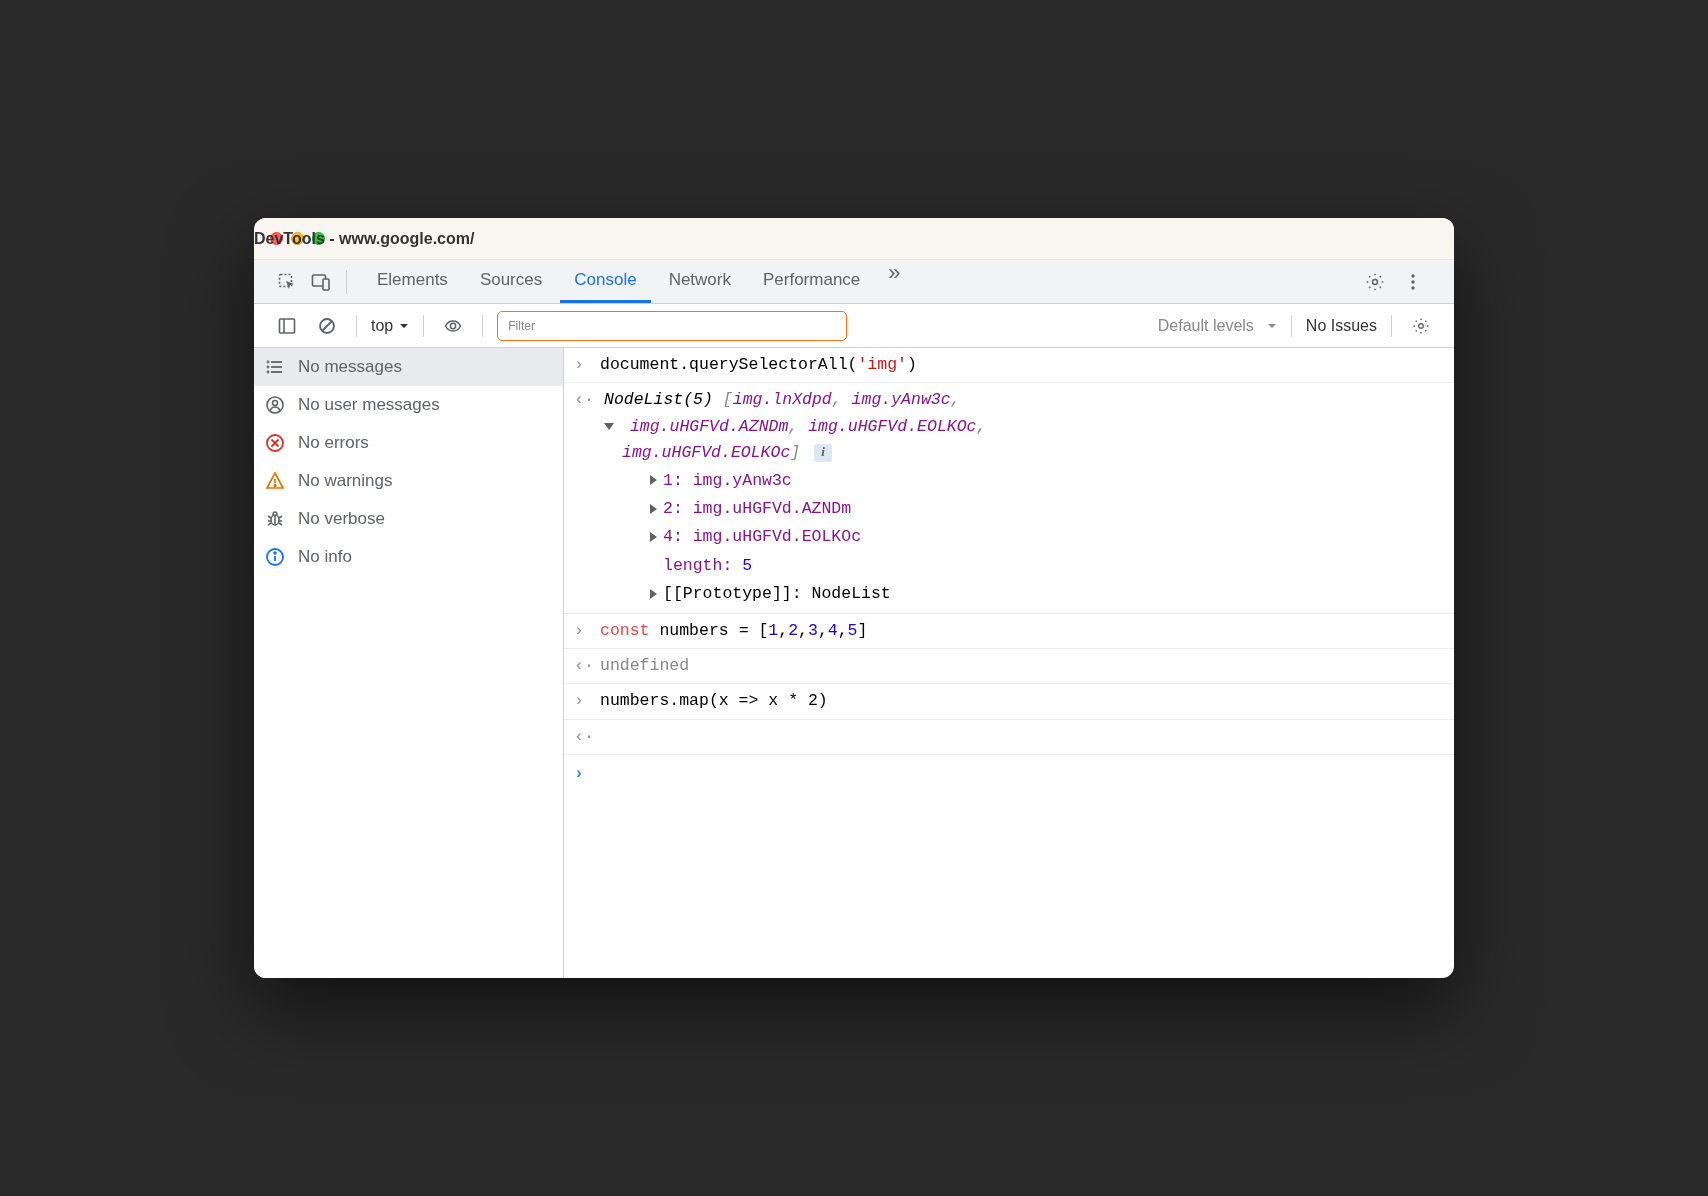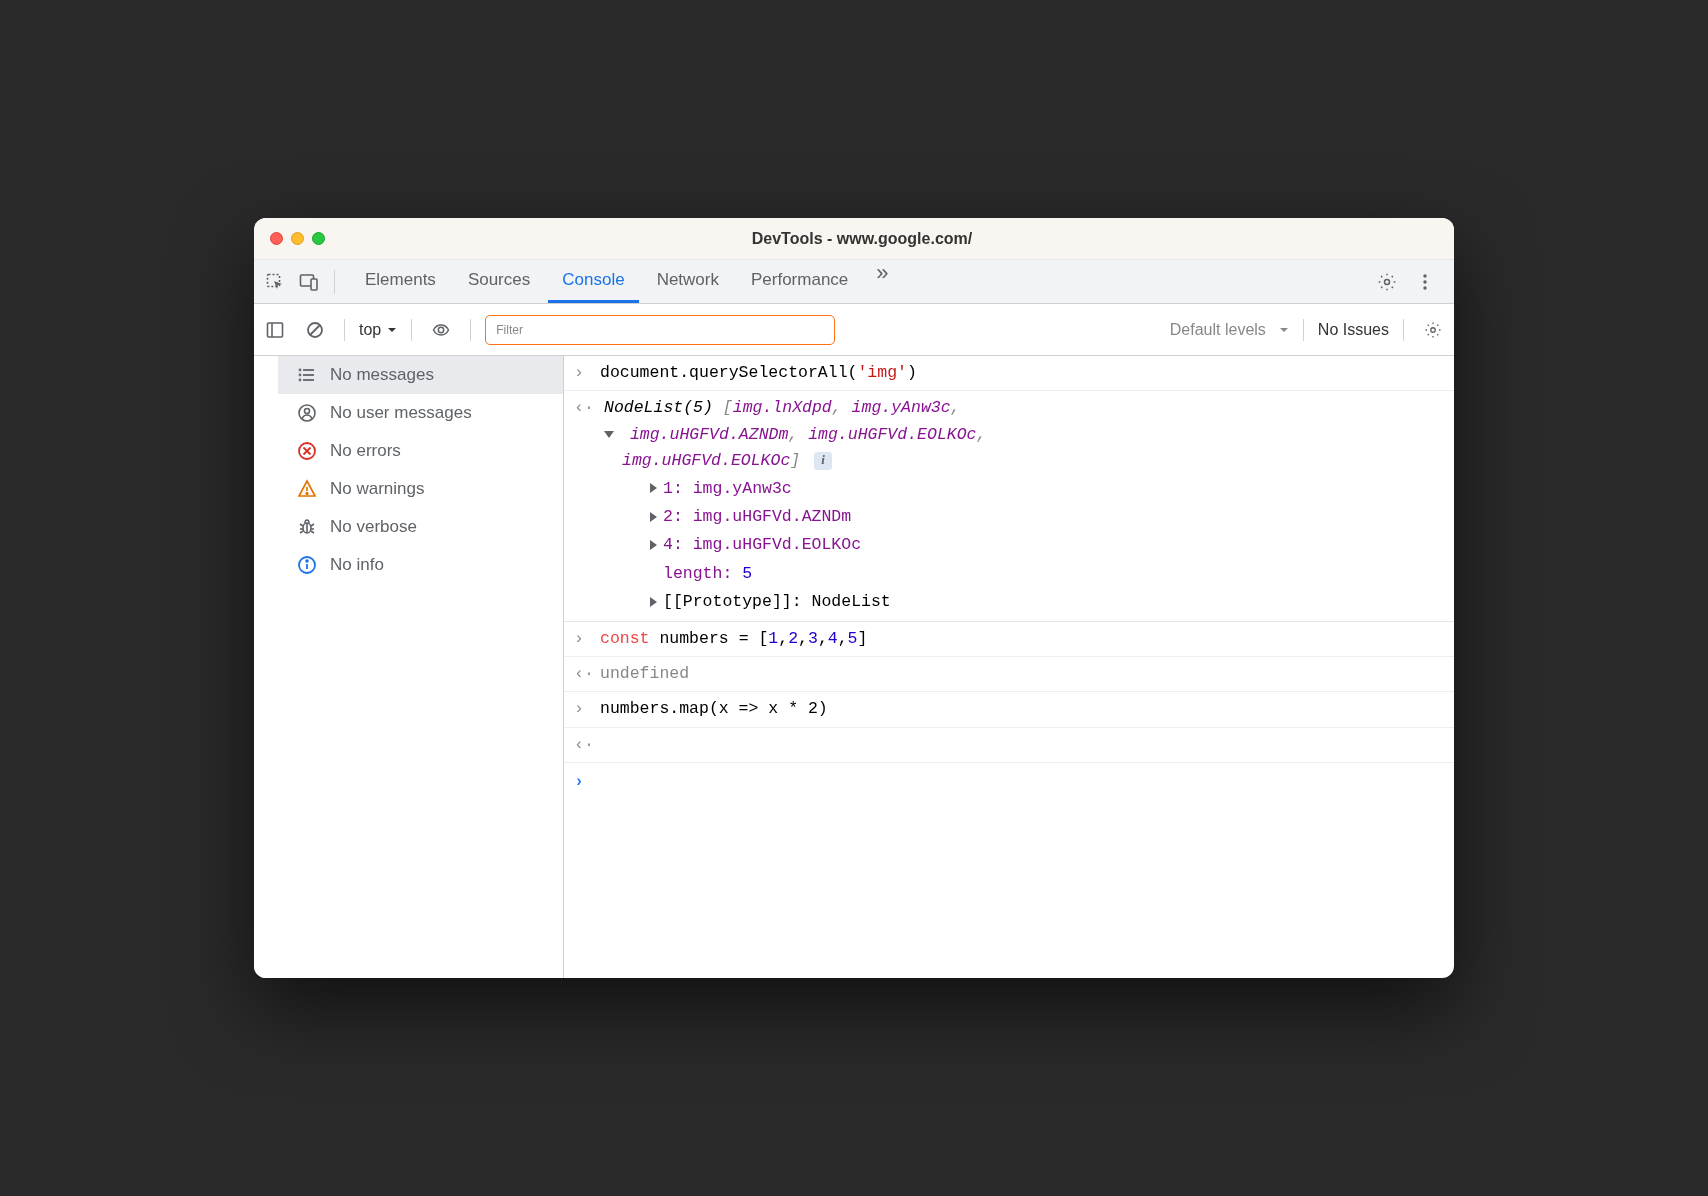--- a/index.html
+++ b/index.html
@@ -36,34 +36,32 @@
   }
   .traffic-light {
     width: 13px; height: 13px; border-radius: 50%;
   }
   .tl-red { background: #ff5f57; border: 0.5px solid #e1443a; }
   .tl-yellow { background: #febc2e; border: 0.5px solid #e09e1a; }
   .tl-green { background: #28c840; border: 0.5px solid #17a82b; }
   .title {
     position: absolute;
     left: 0; right: 0;
-    text-align: center;
     font-size: 16px;
     font-weight: 600;
     color: #333;
     pointer-events: none;
-    margin-left: 16px;
   }
   .tabbar {
     display: flex;
     align-items: center;
     height: 44px;
     border-bottom: 1px solid #d0d0d0;
     background: #f1f3f4;
-    padding: 0 6px;
+    padding: 0 18px;
     gap: 4px;
   }
   .tab-icon {
     width: 30px; height: 30px;
     display: inline-flex;
     align-items: center;
     justify-content: center;
     color: #5f6368;
     border-radius: 4px;
   }
@@ -97,24 +95,24 @@
   }
   .gear, .dots {
     width: 30px; height: 30px;
     display: flex; align-items: center; justify-content: center;
     color: #5f6368;
     cursor: pointer;
   }
   .toolbar {
     display: flex;
     align-items: center;
-    height: 52px;
+    height: 44px;
     border-bottom: 1px solid #d0d0d0;
     background: #fff;
-    padding: 0 6px;
+    padding: 0 18px;
     gap: 10px;
     font-size: 16px;
     color: #5f6368;
   }
   .toolbar .sep {
     width: 1px; height: 22px; background: #d0d0d0;
     margin: 0 4px;
   }
   .context-select {
     display: flex; align-items: center; gap: 6px;
@@ -148,25 +146,24 @@
   .sidebar {
     width: 310px;
     border-right: 1px solid #d0d0d0;
     background: #fff;
     overflow-y: auto;
   }
   .side-item {
     display: flex;
     align-items: center;
     gap: 12px;
-    padding: 8px 18px;
+    padding: 8px 10px;
     font-size: 17px;
     color: #5f6368;
     cursor: pointer;
-    margin-left: 24px;
   }
   .side-item.selected {
     background: #e8eaed;
   }
   .side-icon {
     width: 22px; height: 22px;
     display: flex; align-items: center; justify-content: center;
     flex-shrink: 0;
   }
   .console {

